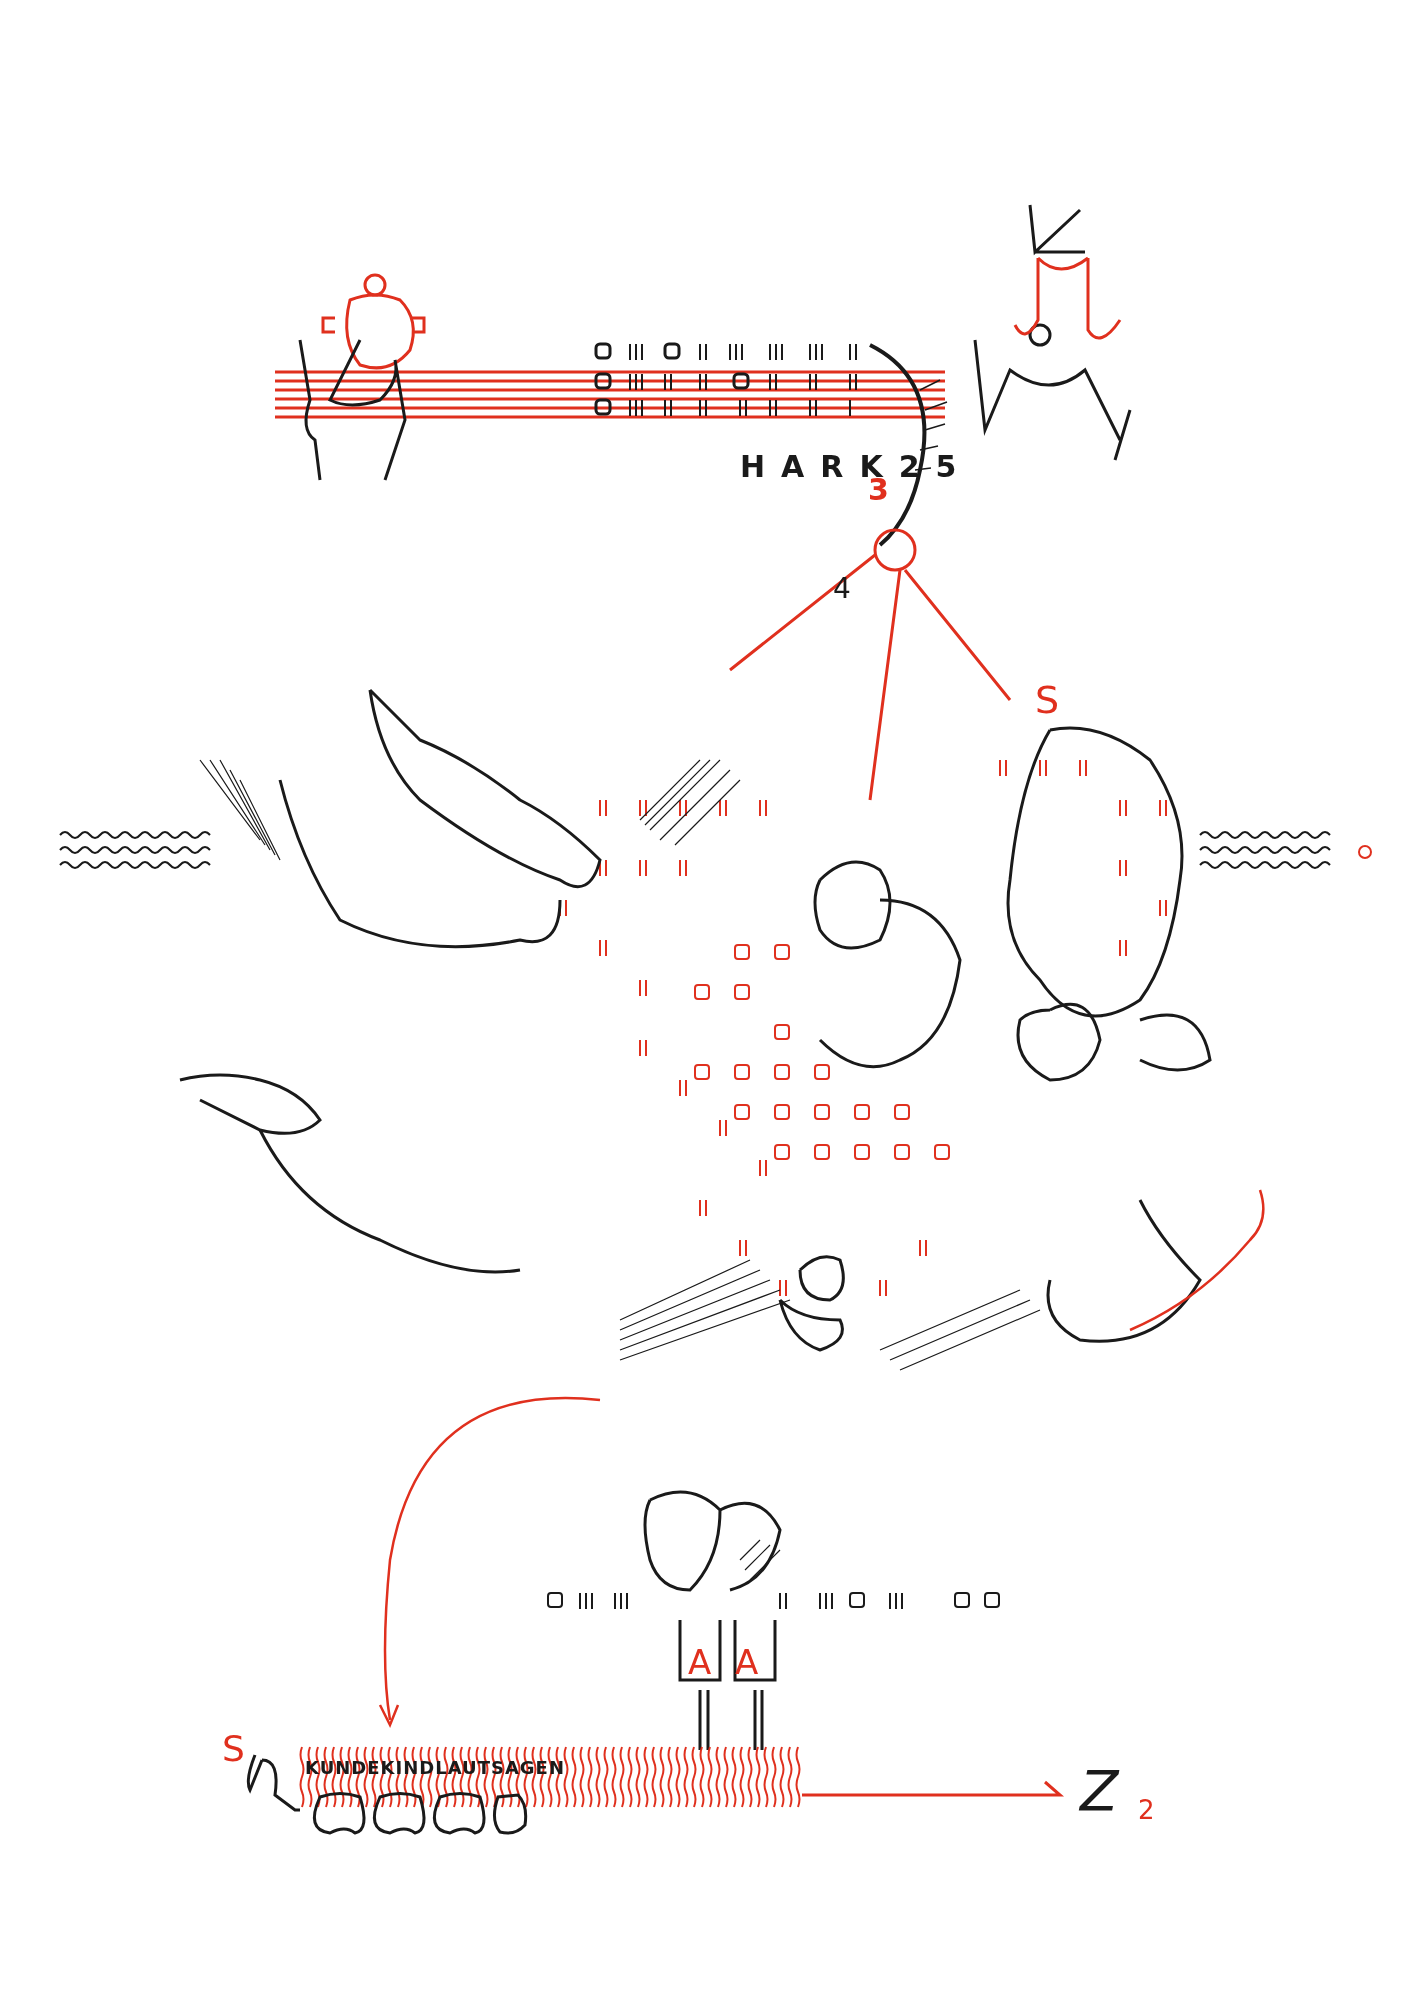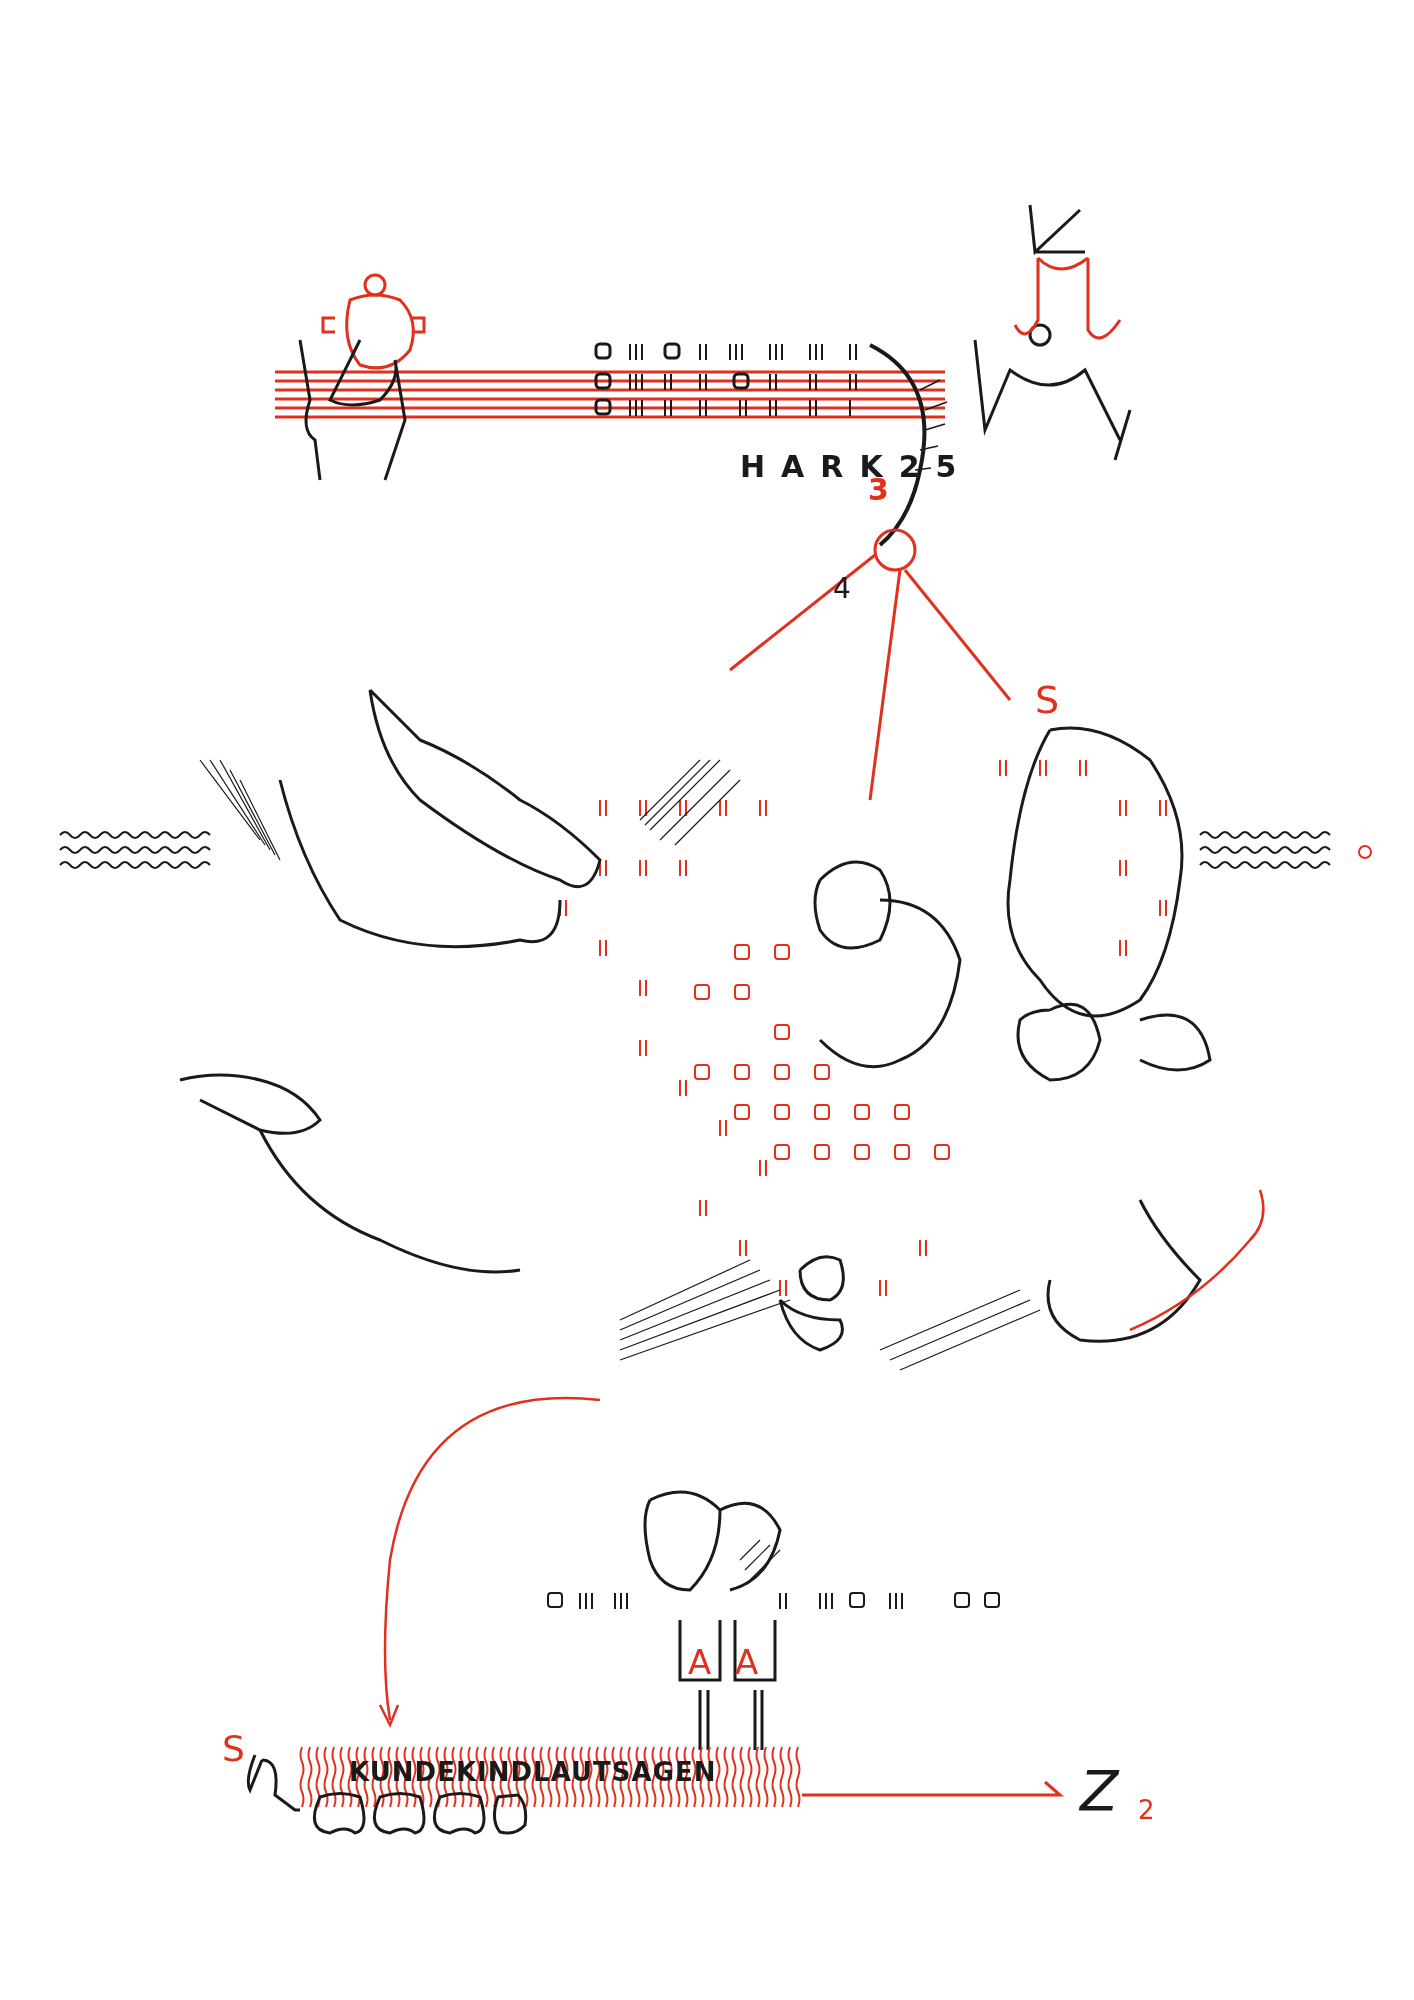--- a/index.html
+++ b/index.html
@@ -8,21 +8,21 @@
     .lbl { position: absolute; font-family: "DejaVu Sans", sans-serif; white-space: nowrap; }
     .red { color: #e0301e; }
     .blk { color: #1a1a1a; }
     .hark { left: 740px; top: 410px; font-size: 30px; letter-spacing: 16px; font-weight: bold; margin-top: 39px; }
     .num3 { left: 868px; top: 472px; font-size: 30px; font-weight: bold; }
     .num4 { left: 833px; top: 572px; font-size: 28px; }
     .sTop { left: 1035px; top: 678px; font-size: 38px; }
     .aLeft { left: 688px; top: 1642px; font-size: 34px; }
     .aRight { left: 735px; top: 1642px; font-size: 34px; }
     .sBot { left: 222px; top: 1728px; font-size: 36px; }
-    .phrase { left: 305px; top: 1757px; font-size: 26px; font-weight: bold; letter-spacing: 1px; padding-left: 44px; }
+    .phrase { left: 305px; top: 1757px; font-size: 18px; font-weight: bold; letter-spacing: 1px; }
     .zMain { left: 1080px; top: 1758px; font-size: 56px; font-style: italic; }
     .zSub { left: 1138px; top: 1795px; font-size: 26px; }
   </style>
 </head>
 <body>
 
 <svg id="canvas" viewBox="0 0 1414 2000" xmlns="http://www.w3.org/2000/svg">
 
   <g stroke="#e0301e" stroke-width="3">
     <line x1="275" y1="372" x2="945" y2="372"></line>

